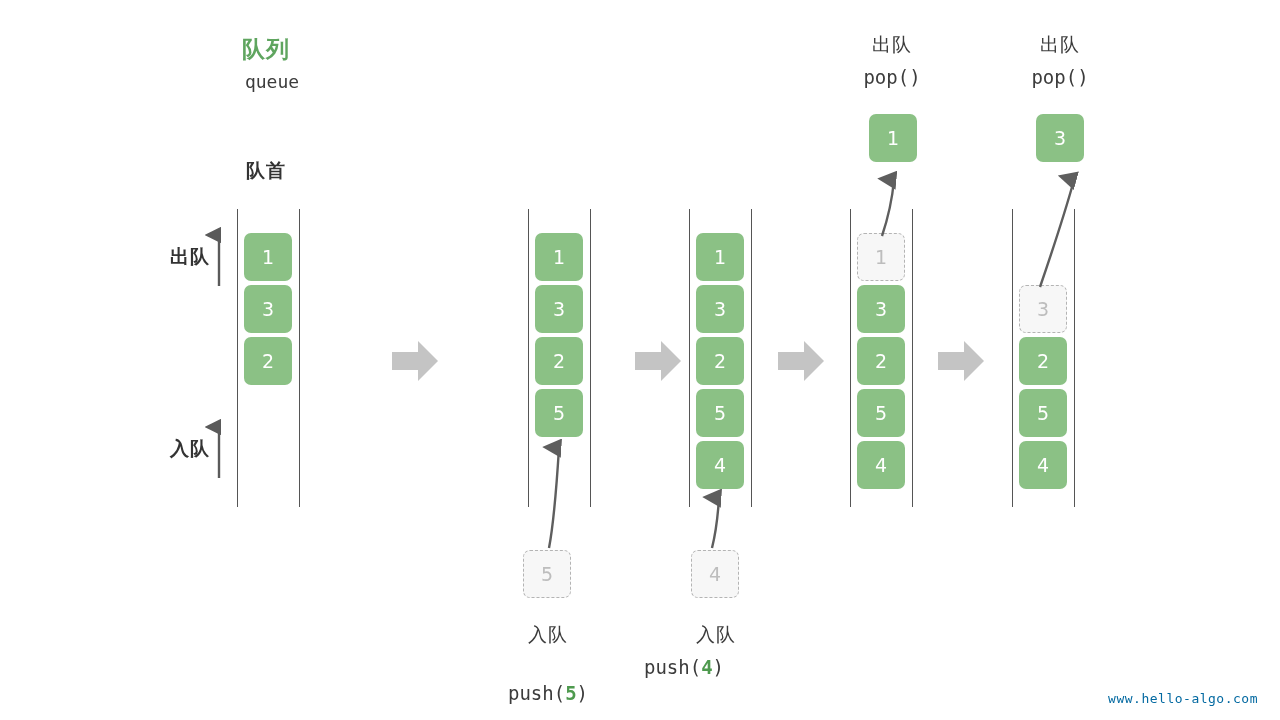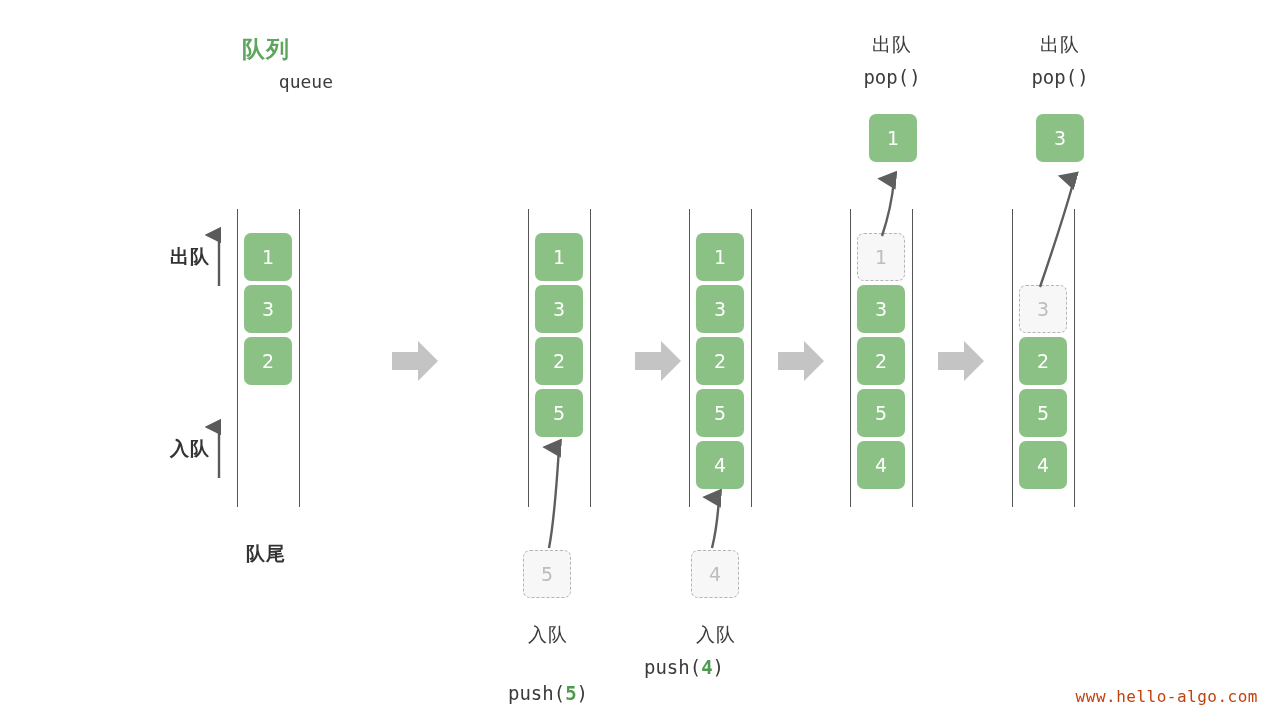--- a/index.html
+++ b/index.html
@@ -87,36 +87,36 @@
     border: 1.6px dashed #b4b4b4;
     color: #bdbdbd;
   }
 
   
   .watermark {
     position: absolute;
     right: 22px;
     bottom: 14px;
     font-family: "DejaVu Sans Mono", "Liberation Mono", monospace;
-    font-size: 16px;
-    color: #c2410c;
+    font-size: 13px;
+    color: #0369a1;
     letter-spacing: 0.5px;
     margin-top: 24px;
   }
   svg { overflow: visible; }
 </style>
 </head>
 <body>
 
 <div class="stage">
 
   <div class="abs title-cn" style="left:186px; top:34px; width:160px;">队列</div>
-  <div class="abs title-en" style="left:173px; top:71px; width:160px;text-align:right;">queue</div>
-
-  <div class="abs label-cn" style="left:186px; top:541px; width:160px;">队尾</div>
+  <div class="abs title-en" style="left:192px; top:71px; width:160px;">queue</div>
+
+  <div class="abs label-cn" style="left:186px; top:158px; width:160px;">队首</div>
 
   <div class="abs label-cn" style="left:140px; top:244px; width:70px; text-align:right;">出队</div>
   <div class="abs label-cn" style="left:140px; top:436px; width:70px; text-align:right;">入队</div>
 
   <svg class="abs" style="left:206px; top:226px;" width="26" height="62">
     <defs>
       <marker id="upArrow" markerWidth="7" markerHeight="7" refX="3.5" refY="6" orient="auto">
         <path d="M0,7 L3.5,0 L7,7 Z" fill="#5a5a5a"></path>
       </marker>
     </defs>

